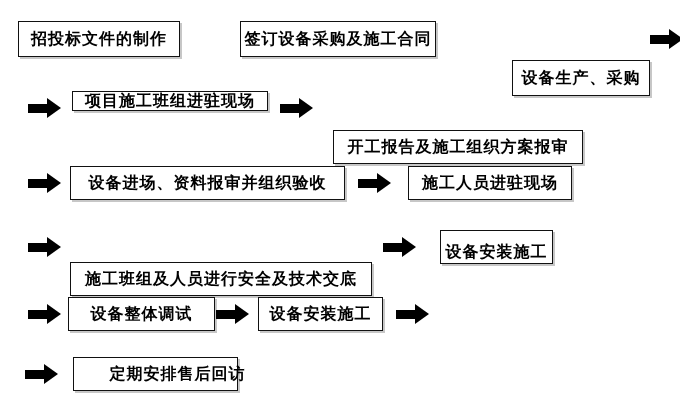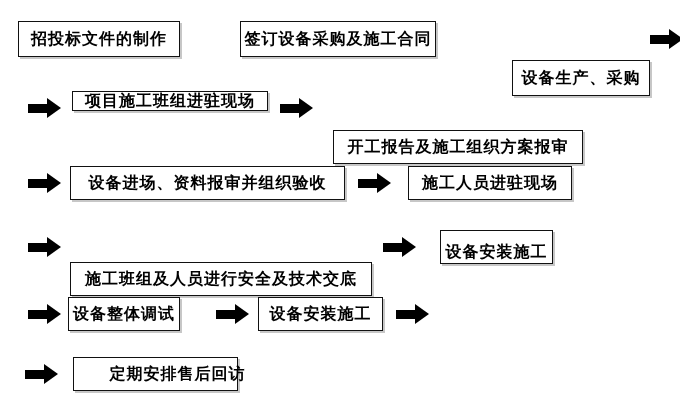--- a/index.html
+++ b/index.html
@@ -55,21 +55,21 @@
   
   .n0  { left: 18px;  top: 21px;  width: 162px; height: 36px; }
   .n1  { left: 240px; top: 21px;  width: 196px; height: 36px; }
   .n2  { left: 512px; top: 21px;  width: 138px; height: 36px; margin-top: 39px; }
   .n3  { left: 72px;  top: 91px;  width: 196px; height: 20px; }
   .n4  { left: 333px; top: 91px;  width: 250px; height: 34px; margin-top: 39px; }
   .n5  { left: 70px;  top: 166px; width: 275px; height: 34px; }
   .n6  { left: 408px; top: 166px; width: 164px; height: 34px; }
   .n7  { left: 70px;  top: 230px; width: 302px; height: 34px; margin-top: 32px; }
   .n8  { left: 440px; top: 230px; width: 113px; height: 34px; align-items: flex-end; }
-  .n9  { left: 68px;  top: 297px; width: 112px; height: 34px; }
+  .n9  { left: 68px;  top: 297px; width: 147px; height: 34px; }
   .n10 { left: 258px; top: 297px; width: 125px; height: 34px; }
   .n11 { left: 443px; top: 297px; width: 125px; height: 34px; }
   .n12 { left: 73px;  top: 357px; width: 165px; height: 34px; padding-left: 44px; }
 
   
   .a0  { left: 650px; top: 29px;  }
   .a1  { left: 28px;  top: 98px;  }
   .a2  { left: 280px; top: 98px;  }
   .a3  { left: 28px;  top: 173px; }
   .a4  { left: 358px; top: 173px; }

